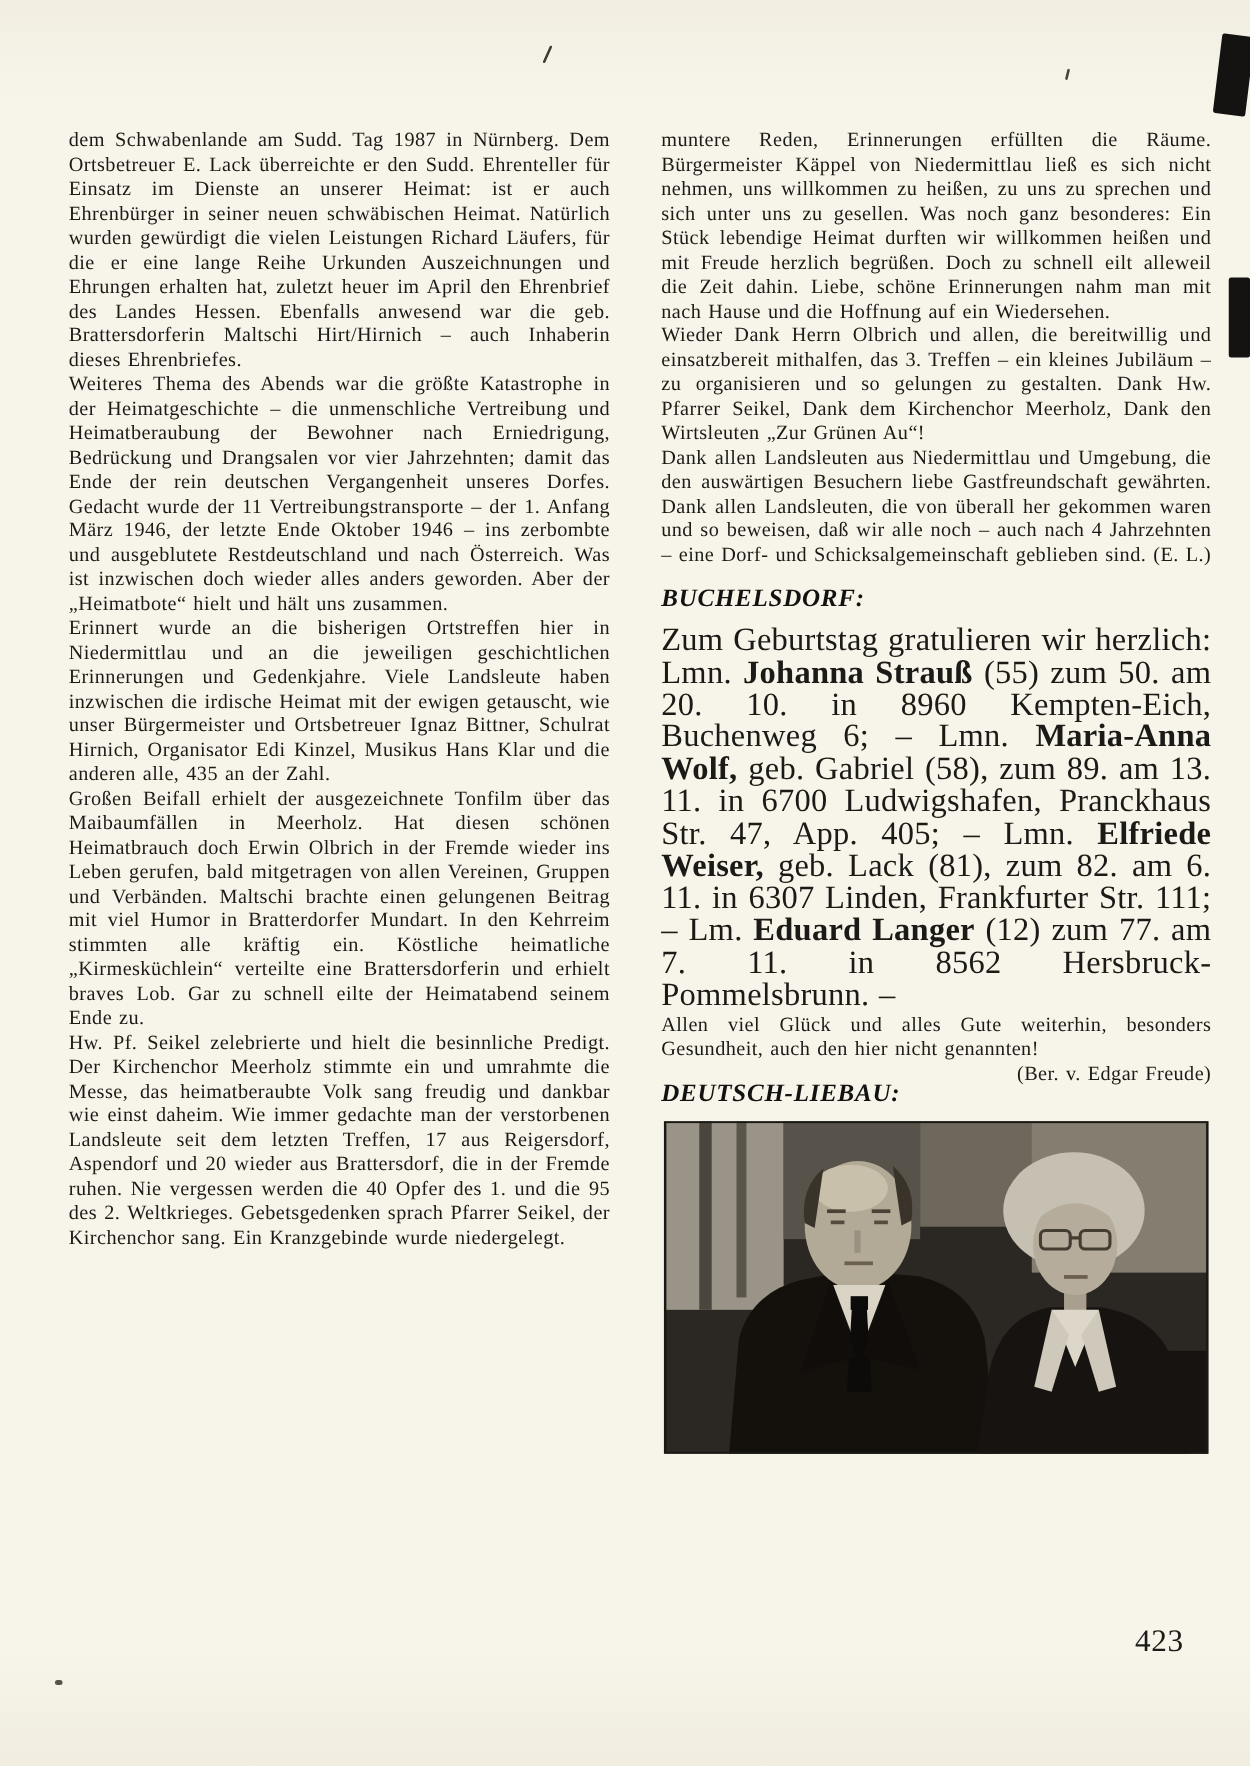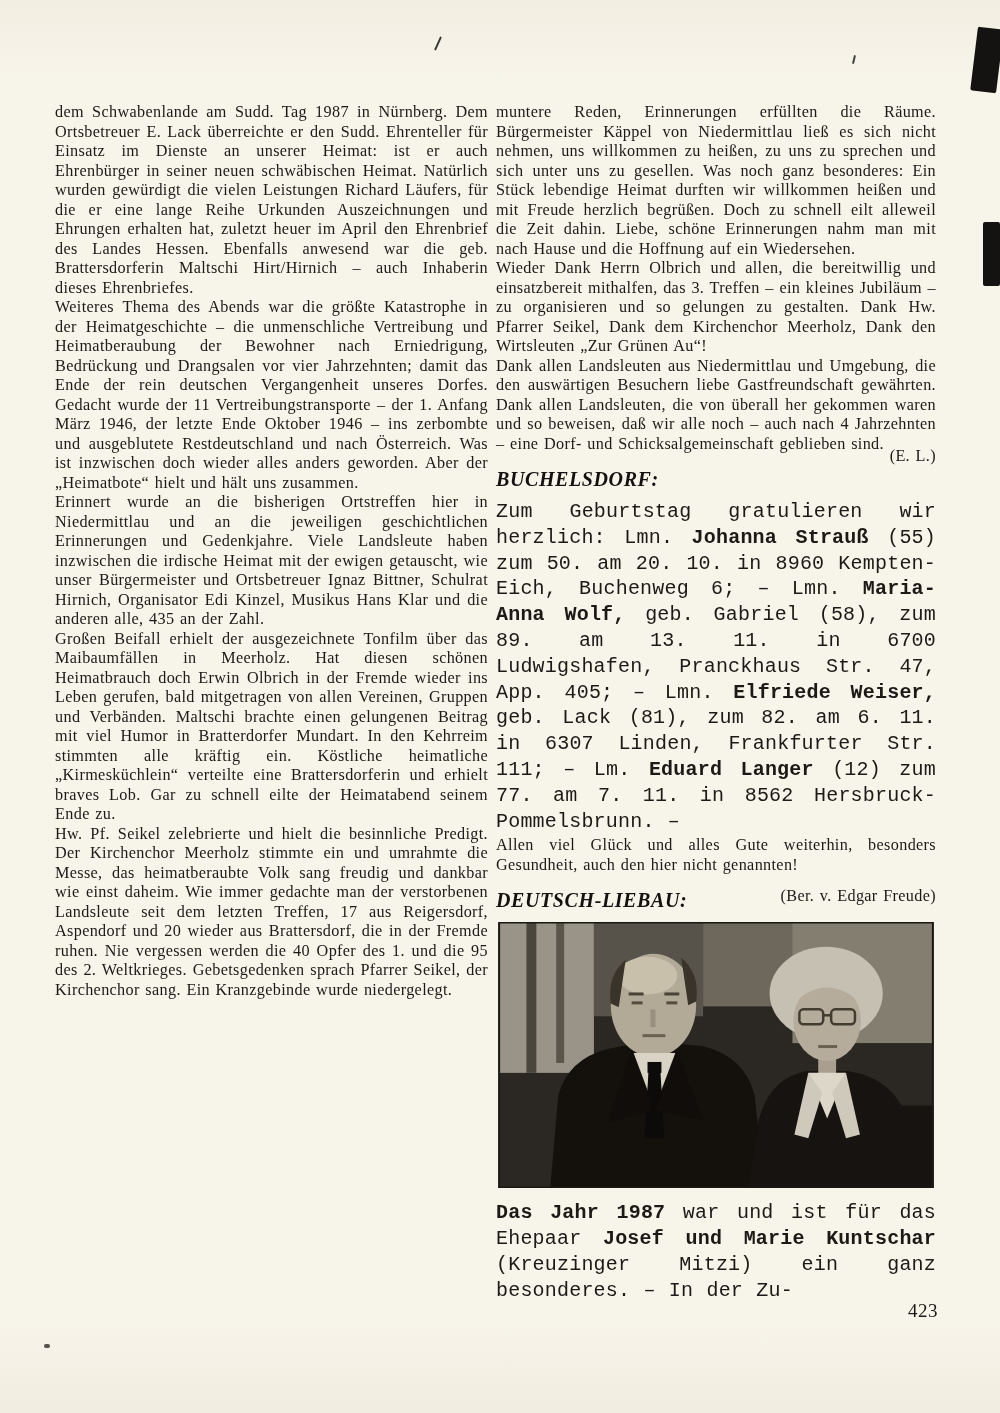--- a/index.html
+++ b/index.html
@@ -7,60 +7,59 @@
   body {
     position:relative;
     overflow:hidden;
     background:linear-gradient(180deg, #f2eee2 0%, #f7f4ea 6%, #f7f4ea 93%, #f1ede0 100%);
     color:#1c1a17;
     font-family:"Liberation Serif", serif;
   }
   .sheet { position:absolute; inset:0; }
   .col { position:absolute; top:103px; }
   .col-left  { left:55px;  width:433px;font-family:Liberation Serif, serif; }
-  .col-right { left:496px; width:440px; }
+  .col-right { left:529px; width:440px; }
   .p-body {
     font-size:16.2px;
     line-height:19.5px;
     text-align:justify;
     letter-spacing:0.35px;
     word-spacing:1.2px;
     hyphens:auto;
   }
   .p-large {
-    font-size:20px;
+    font-size:26px;
     line-height:25.8px;
     text-align:justify;
     letter-spacing:0.2px;
     word-spacing:1px;
     hyphens:auto;
-    font-family:Liberation Mono, monospace;
   }
   .section-heading {
     font-size:20px;
     font-weight:bold;
     letter-spacing:0.6px;
     margin:14px 0 8px 0;
     color:#141210;
     font-style:italic;
   }
   .dl-heading { }
   .closing { margin-top:2px; }
-  .sig { float:right;margin-top:12px; }
+  .sig { float:right; }
   .photo {
     display:block;
     width:440px;
     height:266px;
     margin:10px 0 12px 0;
   }
   .pagenum {
     position:absolute;
     left:908px;
     top:1300px;
-    font-size:19px;
+    font-size:25px;
     letter-spacing:0.5px;
   }
   .artifact { position:absolute; background:#141311; border-radius:2px; }
 </style>
 </head>
 <body>
 
 <div class="sheet">
 
   <div class="col col-left">
@@ -126,21 +125,20 @@
         <rect x="335" y="88" width="24" height="15" rx="4"></rect>
         <line x1="327" y1="94" x2="335" y2="94"></line>
       </g>
       <rect x="322" y="124" width="19" height="3" fill="#6b5f4f"></rect>
       <polygon points="312,152 331,198 350,152" fill="#dcd7c9"></polygon>
       <polygon points="312,152 298,214 312,218 326,172" fill="#cfc9bb"></polygon>
       <polygon points="350,152 364,214 350,218 336,172" fill="#cfc9bb"></polygon>
       <rect x="0.5" y="0.5" width="437" height="267" fill="none" stroke="#1a1814" stroke-width="2"></rect>
     </svg>
 
-    <p class="p-large"><b>Das Jahr 1987</b> war und ist für das Ehepaar <b>Josef und Marie Kuntschar</b> (Kreuzinger Mitzi) ein ganz besonderes. – In der Zu-</p>
   </div>
 
   <div class="pagenum">423</div>
 
   <div class="artifact" style="left:974px; top:28px; width:26px; height:64px; transform:rotate(7deg);"></div>
   <div class="artifact" style="left:983px; top:222px; width:17px; height:64px;"></div>
   <div class="artifact" style="left:437px; top:36px; width:2px; height:15px; transform:rotate(24deg); background:#3c3a34;"></div>
   <div class="artifact" style="left:853px; top:55px; width:2px; height:9px; transform:rotate(14deg); background:#44423c;"></div>
   <div class="artifact" style="left:44px; top:1344px; width:6px; height:4px; background:#55534c;"></div>
 </div>

